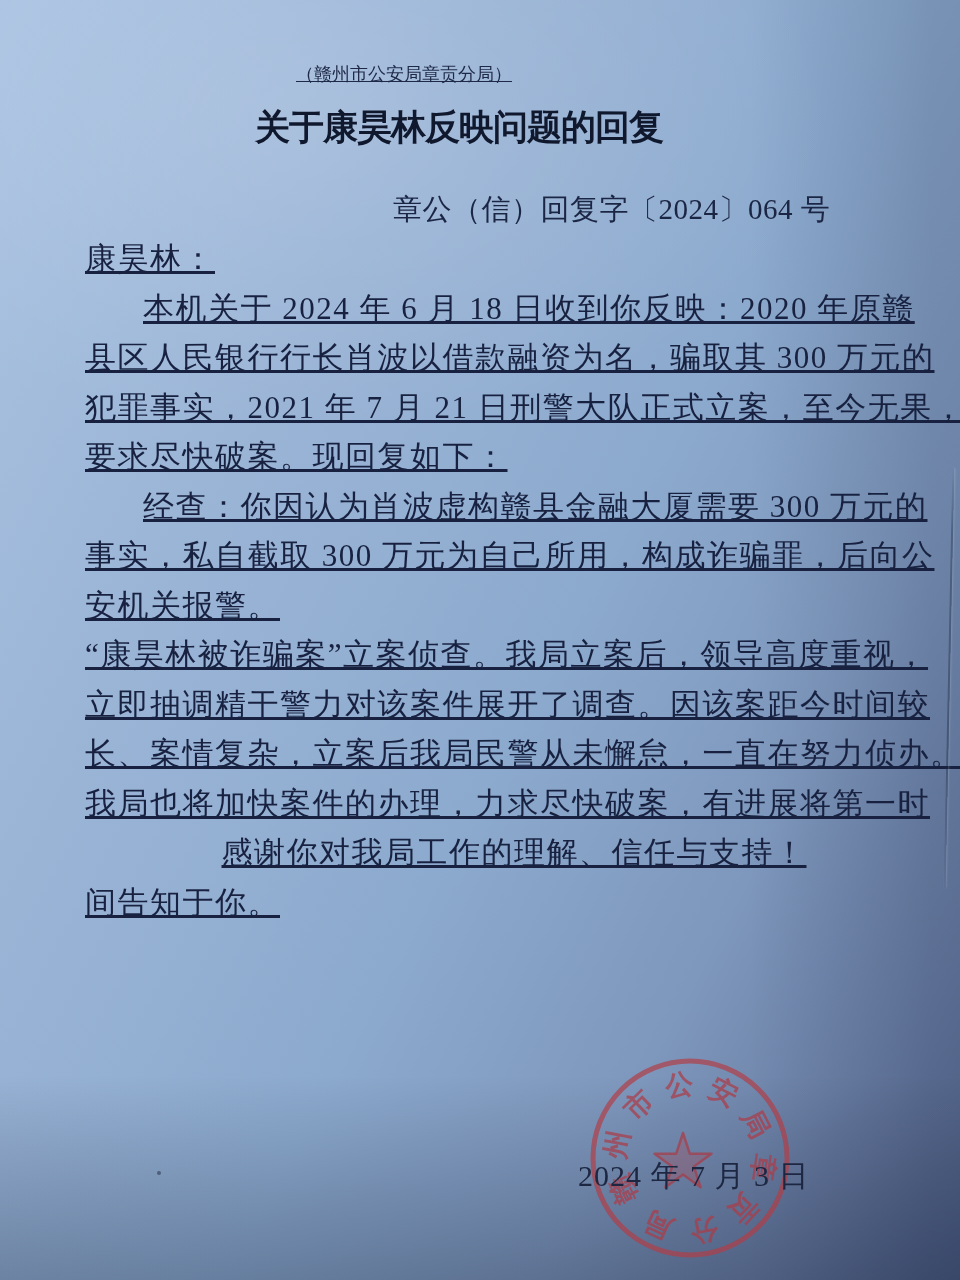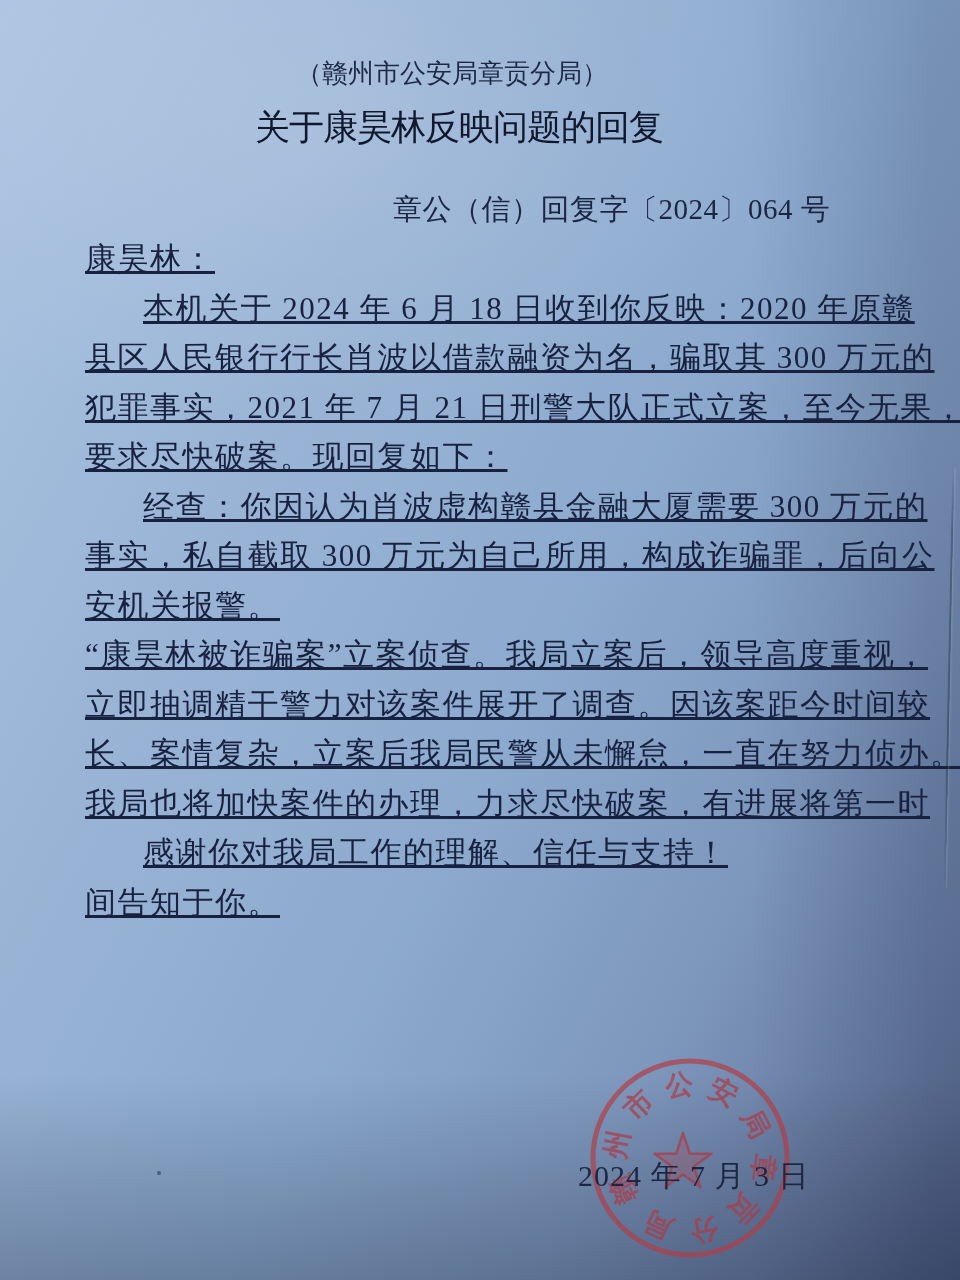--- a/index.html
+++ b/index.html
@@ -13,32 +13,33 @@
       linear-gradient(to top, rgba(18,28,52,0.30), rgba(18,28,52,0) 16%),
       linear-gradient(to right, rgba(22,36,66,0) 78%, rgba(22,36,66,0.16) 97%),
       radial-gradient(ellipse 760px 460px at 32% 9%, rgba(255,255,255,0.12), rgba(255,255,255,0) 70%),
       linear-gradient(118deg, #abc4e2 0%, #9ab4d6 30%, #8caace 55%, #7e97bc 74%, #66799f 90%, #53648a 100%);
     font-family: "Liberation Serif", "DejaVu Serif", serif;
     color: #1b2440;
   }
 
   .agency-label {
     position: absolute;
-    left: 296px; top: 56px;
-    font-size: 26px;
+    left: 296px; top: 62px;
+    font-size: 18px;
     letter-spacing: 0px;
     color: #1e2947;
     white-space: nowrap;
+    text-decoration: underline;
   }
 
   .doc-title {
     position: absolute;
     left: 255px; top: 104px;
     font-family: "Liberation Sans", "DejaVu Sans", sans-serif;
-    font-weight: 400;
+    font-weight: 700;
     font-size: 35px;
     letter-spacing: -1px;
     color: #10182e;
     white-space: nowrap;
   }
 
   .ref-number {
     position: absolute;
     left: 393px; top: 190px;
     font-size: 29px;
@@ -51,21 +52,21 @@
     position: absolute;
     left: 85px; top: 234px;
     width: 800px;
     font-size: 31px;
     line-height: 49.5px;
     letter-spacing: 1.5px;
     color: #182240;
     text-decoration: underline;
   }
   .doc-line { white-space: nowrap; }
-  .doc-line.indent { padding-left: 58px; }
+  .doc-line.indent { padding-left: 58px; text-align: center; }
 
   .date-line {
     position: absolute;
     left: 578px; top: 1156px;
     font-size: 30px;
     letter-spacing: 1px;
     color: #1d2742;
     z-index: 3;
     white-space: nowrap;
   }

